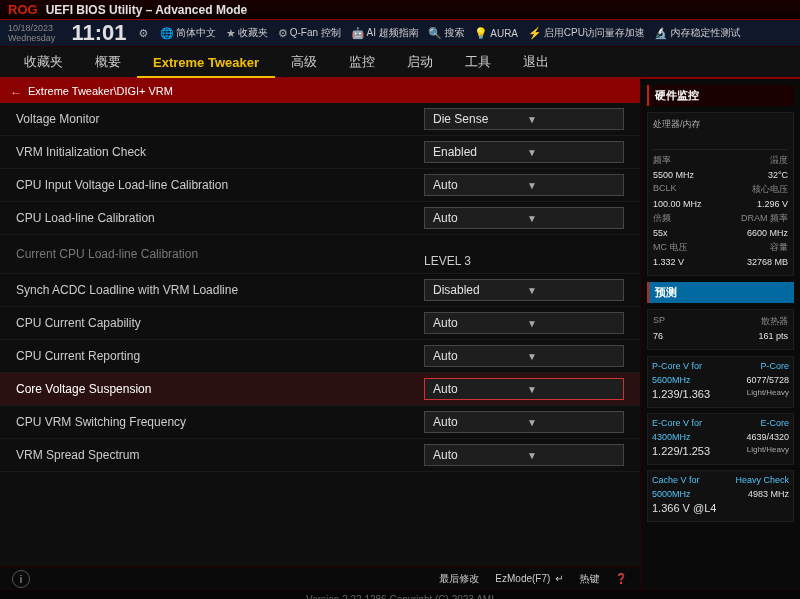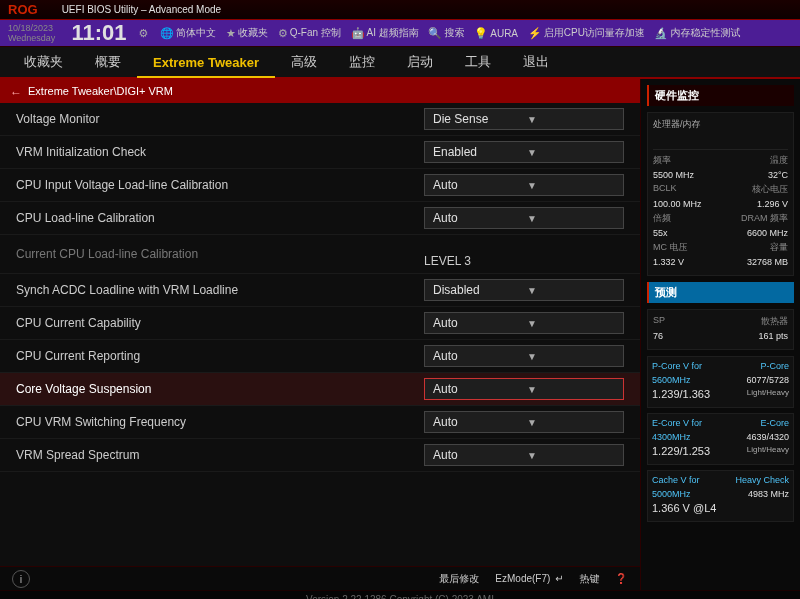--- a/index.html
+++ b/index.html
@@ -16,27 +16,27 @@
     .header-bar {
       background: linear-gradient(180deg, #1a0000 0%, #0d0000 100%);
       border-bottom: 1px solid #8b0000;
       padding: 2px 8px;
       display: flex;
       align-items: center;
       justify-content: space-between;
     }
     .header-title {
       color: #e0e0e0;
-      font-size: 10px;
-      font-weight: normal;
+      font-size: 12px;
+      font-weight: bold;
     }
 
     
     .clock-bar {
-      background: #4c1d95;
+      background: #0f172a;
       border-bottom: 1px solid #2a0000;
       padding: 2px 8px;
       display: flex;
       align-items: center;
       gap: 12px;
       font-size: 10px;
       color: #999;
     }
     .clock-time {
       font-size: 22px;
@@ -278,21 +278,21 @@
     .rog-logo {
       color: #cc2200;
       font-weight: bold;
       font-size: 13px;
     }
   </style>
 </head>
 <body>
 
 <div class="header-bar">
-  <div style="display:flex;align-items:center;gap:24px;">
+  <div style="display:flex;align-items:center;gap:8px;">
     <span class="rog-logo">ROG</span>
     <span class="header-title">UEFI BIOS Utility – Advanced Mode</span>
   </div>
 </div>
 
 <div class="clock-bar">
   <div style="display:flex;flex-direction:column;margin-right:4px;">
     <span style="font-size:9px;color:#888;">10/18/2023</span>
     <span style="font-size:9px;color:#888;">Wednesday</span>
   </div>

